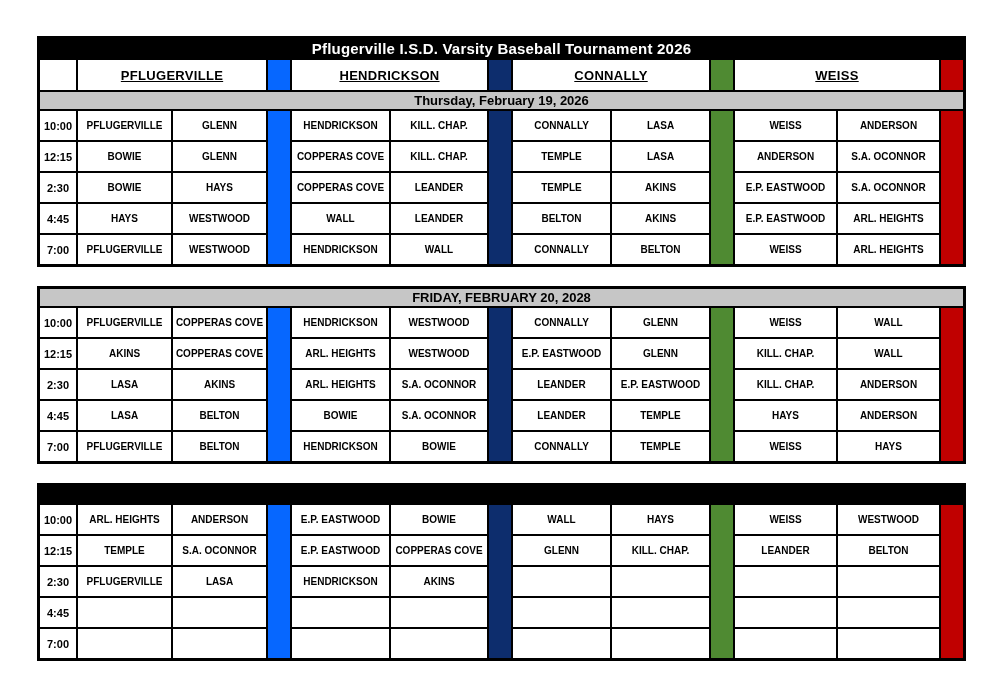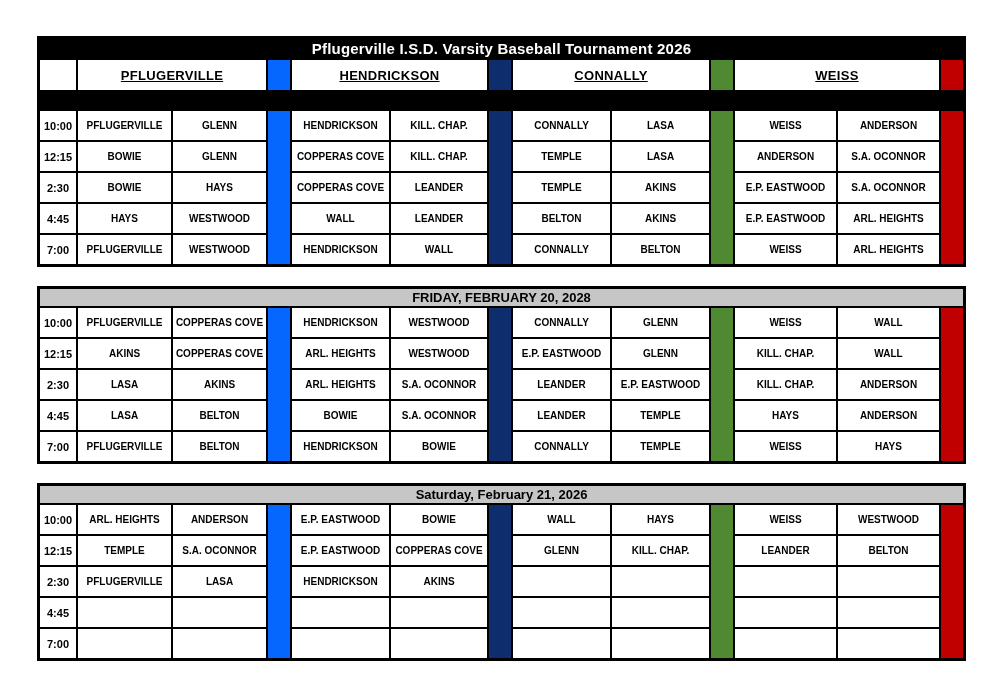--- a/index.html
+++ b/index.html
@@ -44,20 +44,21 @@
 
     <div class="cell" style="grid-column:1;grid-row:2;"></div>
     <div class="cell site-cell" style="grid-column:2/span 2;grid-row:2;">PFLUGERVILLE</div>
     <div class="vbar" style="grid-area: 2 / 4; background: rgb(6, 103, 255);"></div>
     <div class="cell site-cell" style="grid-column:5/span 2;grid-row:2;">HENDRICKSON</div>
     <div class="vbar" style="grid-area: 2 / 7; background: rgb(13, 45, 109);"></div>
     <div class="cell site-cell" style="grid-column:8/span 2;grid-row:2;">CONNALLY</div>
     <div class="vbar" style="grid-area: 2 / 10; background: rgb(79, 138, 50);"></div>
     <div class="cell site-cell" style="grid-column:11/span 2;grid-row:2;">WEISS</div>
     <div class="vbar" style="grid-area: 2 / 13; background: rgb(192, 0, 0);"></div>
+  <div class="day-bar" style="grid-row: 3; background: rgb(198, 198, 198);">Thursday, February 19, 2026</div>
       <div class="vbar" style="grid-area: 4 / 4 / span 5; background: rgb(6, 103, 255);"></div>
       <div class="vbar" style="grid-area: 4 / 7 / span 5; background: rgb(13, 45, 109);"></div>
       <div class="vbar" style="grid-area: 4 / 10 / span 5; background: rgb(79, 138, 50);"></div>
       <div class="vbar" style="grid-area: 4 / 13 / span 5; background: rgb(192, 0, 0);"></div>
       <div class="cell time-cell" style="grid-area: 4 / 1;">10:00</div>
       <div class="cell" style="grid-area: 4 / 2;">PFLUGERVILLE</div>
       <div class="cell" style="grid-area: 4 / 3;">GLENN</div>
       <div class="cell" style="grid-area: 4 / 5;">HENDRICKSON</div>
       <div class="cell" style="grid-area: 4 / 6;">KILL. CHAP.</div>
       <div class="cell" style="grid-area: 4 / 8;">CONNALLY</div>
@@ -149,21 +150,20 @@
       <div class="cell" style="grid-area: 6 / 3;">BELTON</div>
       <div class="cell" style="grid-area: 6 / 5;">HENDRICKSON</div>
       <div class="cell" style="grid-area: 6 / 6;">BOWIE</div>
       <div class="cell" style="grid-area: 6 / 8;">CONNALLY</div>
       <div class="cell" style="grid-area: 6 / 9;">TEMPLE</div>
       <div class="cell" style="grid-area: 6 / 11;">WEISS</div>
       <div class="cell" style="grid-area: 6 / 12;">HAYS</div>
     </div>
 
   <div class="grid" id="block3">
-      <div class="day-bar" style="grid-row: 1; background: rgb(198, 198, 198);">Saturday, February 21, 2026</div>
       <div class="vbar" style="grid-area: 2 / 4 / span 5; background: rgb(6, 103, 255);"></div>
       <div class="vbar" style="grid-area: 2 / 7 / span 5; background: rgb(13, 45, 109);"></div>
       <div class="vbar" style="grid-area: 2 / 10 / span 5; background: rgb(79, 138, 50);"></div>
       <div class="vbar" style="grid-area: 2 / 13 / span 5; background: rgb(192, 0, 0);"></div>
       <div class="cell time-cell" style="grid-area: 2 / 1;">10:00</div>
       <div class="cell" style="grid-area: 2 / 2;">ARL. HEIGHTS</div>
       <div class="cell" style="grid-area: 2 / 3;">ANDERSON</div>
       <div class="cell" style="grid-area: 2 / 5;">E.P. EASTWOOD</div>
       <div class="cell" style="grid-area: 2 / 6;">BOWIE</div>
       <div class="cell" style="grid-area: 2 / 8;">WALL</div>

